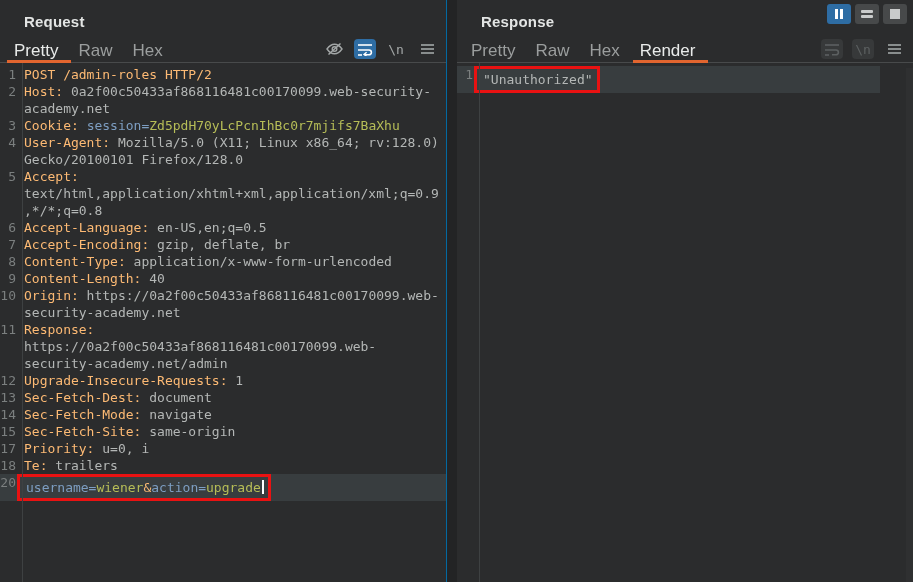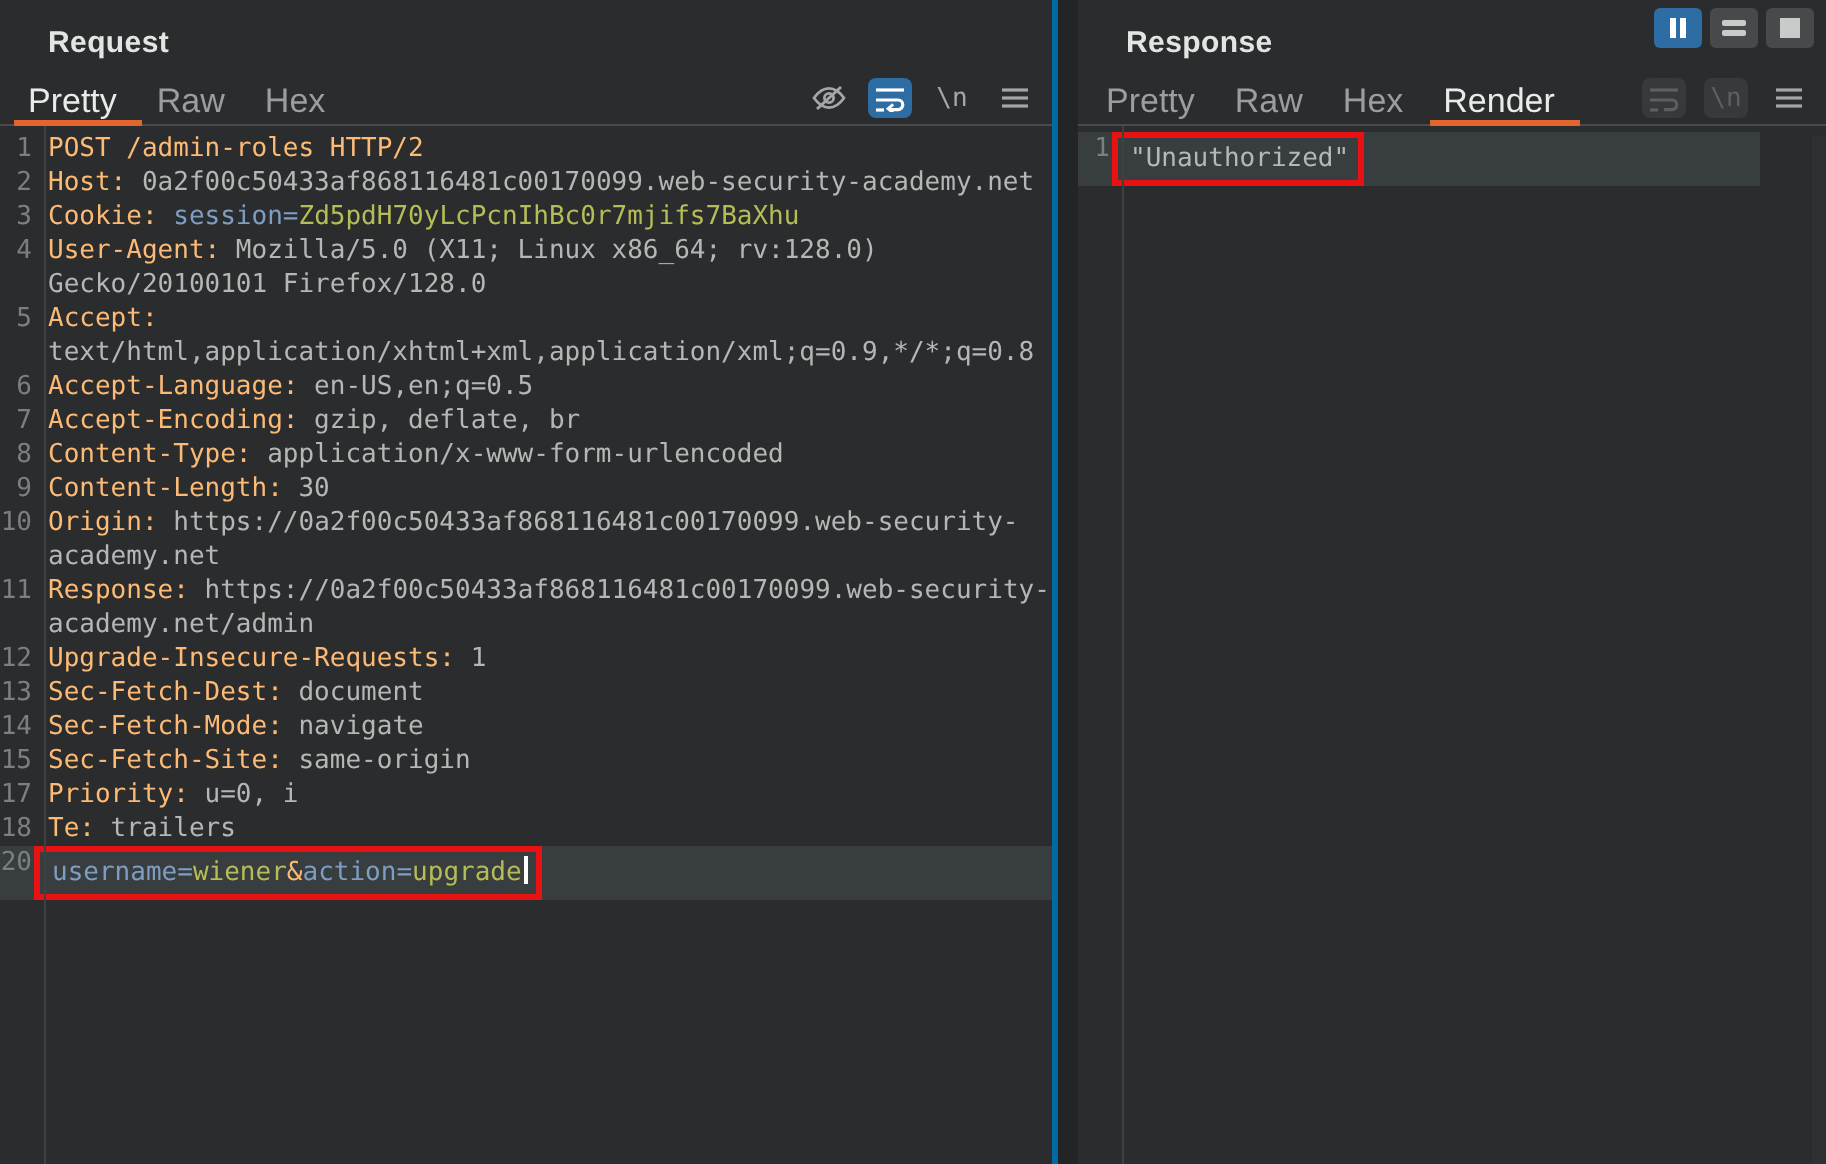--- a/index.html
+++ b/index.html
@@ -4,21 +4,21 @@
 <style>
   * { box-sizing: border-box; margin: 0; padding: 0; }
   html,body { width: 913px; height: 582px; overflow: hidden; }
   body {
     background: #232425;
     font-family: "Liberation Sans", sans-serif;
     color: #d6d8d7;
   }
   .window { display: flex; width: 913px; height: 582px; }
   .panel { background: #2b2c2d; display: flex; flex-direction: column; position: relative; }
-  .panel.request { width: 529px; border-right: 3px solid #0369a1; justify-content: center; }
+  .panel.request { width: 447px; border-right: 1px solid #0369a1; justify-content: center; }
   .divider { width: 10px; background: #232425; flex: none; }
   .panel.response { flex: 1; justify-content: center; }
 
   .panel-title {
     font-size: 15px; font-weight: bold; color: #e3e5e4;
     padding: 13px 0 6px 24px; letter-spacing: .2px;
   }
   .tabbar {
     display: flex; align-items: stretch; height: 27px;
     border-bottom: 1px solid #484a4b; padding-left: 7px; flex: none;
@@ -150,21 +150,21 @@
         <div class="row">
           <span class="gut">7</span>
           <span class="txt"><span class="seg-h">Accept-Encoding:</span><span class="seg-v"> gzip, deflate, br</span></span>
         </div>
         <div class="row">
           <span class="gut">8</span>
           <span class="txt"><span class="seg-h">Content-Type:</span><span class="seg-v"> application/x-www-form-urlencoded</span></span>
         </div>
         <div class="row">
           <span class="gut">9</span>
-          <span class="txt"><span class="seg-h">Content-Length:</span><span class="seg-v"> 30</span></span>
+          <span class="txt"><span class="seg-h">Content-Length:</span><span class="seg-v"> 40</span></span>
         </div>
         <div class="row">
           <span class="gut">10</span>
           <span class="txt"><span class="seg-h">Origin:</span><span class="seg-v"> https://0a2f00c50433af868116481c00170099.web-security-academy.net</span></span>
         </div>
         <div class="row">
           <span class="gut">11</span>
           <span class="txt"><span class="seg-h">Response:</span><span class="seg-v"> https://0a2f00c50433af868116481c00170099.web-security-academy.net/admin</span></span>
         </div>
         <div class="row">

